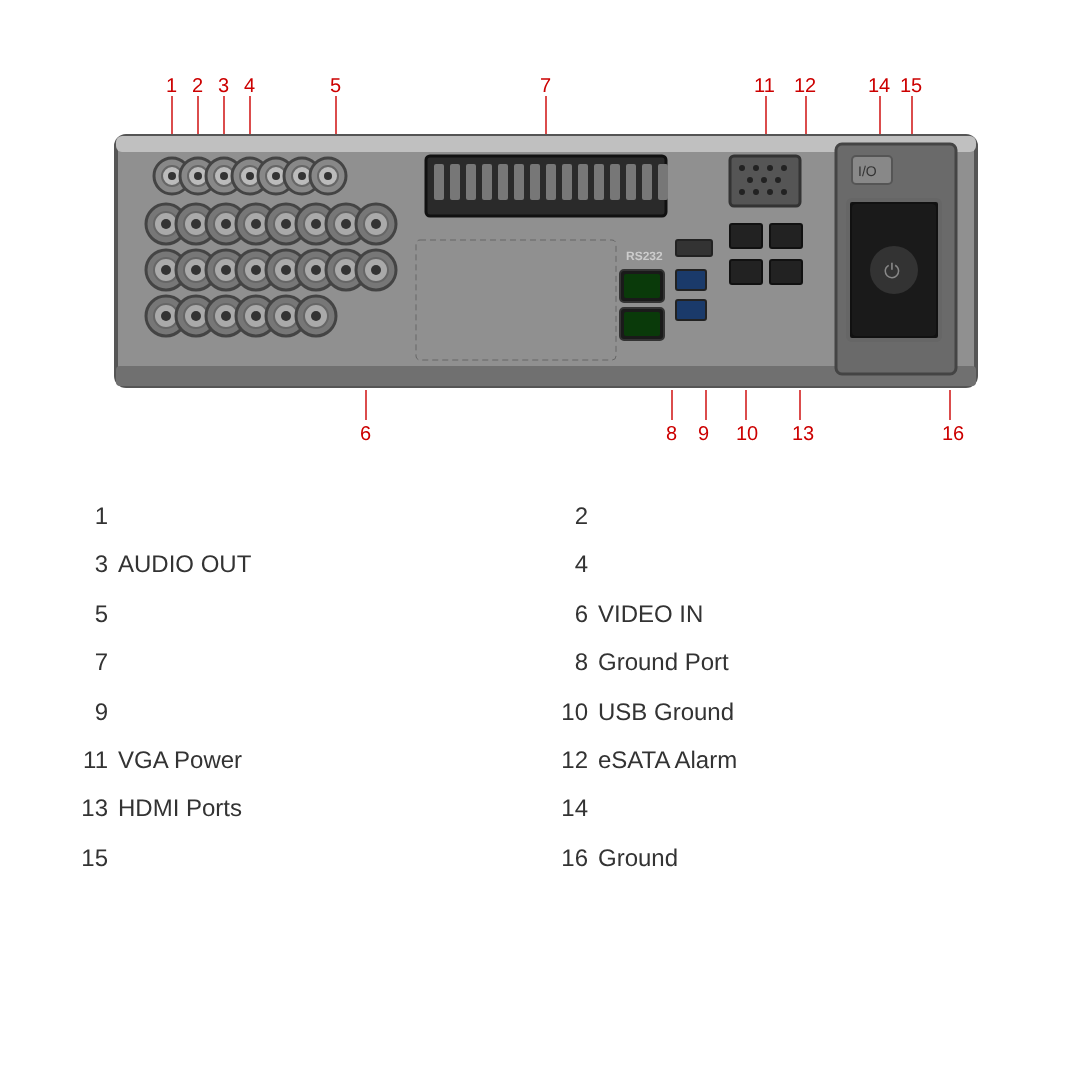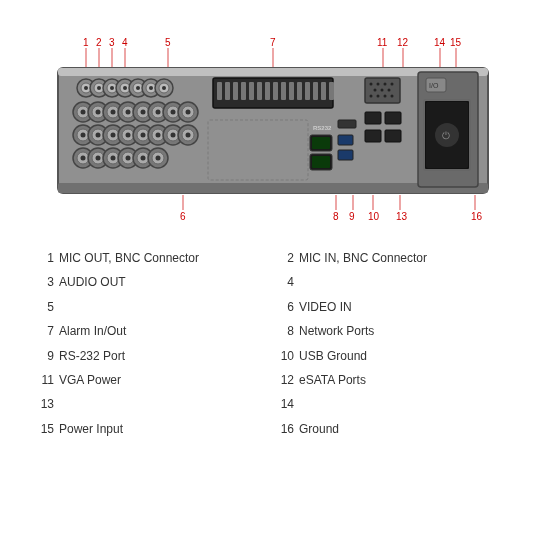--- a/index.html
+++ b/index.html
@@ -304,80 +304,76 @@
       <rect x="180" y="100" width="100" height="60" rx="2" fill="none" stroke="#666" stroke-width="0.5" stroke-dasharray="3,2"></rect>
 
     </svg>
   </div>
 
   <div class="labels-section">
     <div class="labels-grid">
 
       <div class="label-item">
         <span class="label-num">1</span>
-        <span class="label-text">MIC OUT, BNC Connector</span>
       </div>
       <div class="label-item">
         <span class="label-num">2</span>
-        <span class="label-text">MIC IN, BNC Connector</span>
       </div>
 
       <div class="label-item">
         <span class="label-num">3</span>
         <span class="label-text">AUDIO OUT</span>
       </div>
       <div class="label-item">
         <span class="label-num">4</span>
       </div>
 
       <div class="label-item">
         <span class="label-num">5</span>
       </div>
       <div class="label-item">
         <span class="label-num">6</span>
         <span class="label-text">VIDEO IN</span>
       </div>
 
       <div class="label-item">
         <span class="label-num">7</span>
-        <span class="label-text">Alarm In/Out</span>
       </div>
       <div class="label-item">
         <span class="label-num">8</span>
-        <span class="label-text">Network Ports</span>
+        <span class="label-text">Ground Port</span>
       </div>
 
       <div class="label-item">
         <span class="label-num">9</span>
-        <span class="label-text">RS-232 Port</span>
       </div>
       <div class="label-item">
         <span class="label-num">10</span>
         <span class="label-text">USB Ground</span>
       </div>
 
       <div class="label-item">
         <span class="label-num">11</span>
         <span class="label-text">VGA Power</span>
       </div>
       <div class="label-item">
         <span class="label-num">12</span>
-        <span class="label-text">eSATA Ports</span>
+        <span class="label-text">eSATA Alarm</span>
       </div>
 
       <div class="label-item">
         <span class="label-num">13</span>
+        <span class="label-text">HDMI Ports</span>
       </div>
       <div class="label-item">
         <span class="label-num">14</span>
       </div>
 
       <div class="label-item">
         <span class="label-num">15</span>
-        <span class="label-text">Power Input</span>
       </div>
       <div class="label-item">
         <span class="label-num">16</span>
         <span class="label-text">Ground</span>
       </div>
 
     </div>
   </div>
 
 </div>

